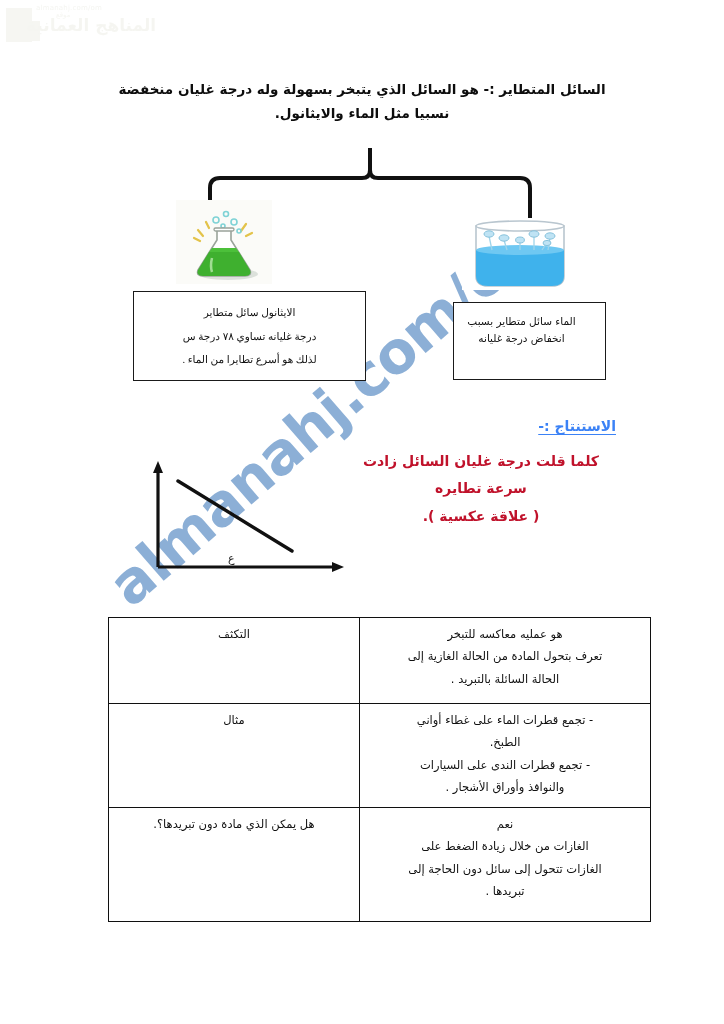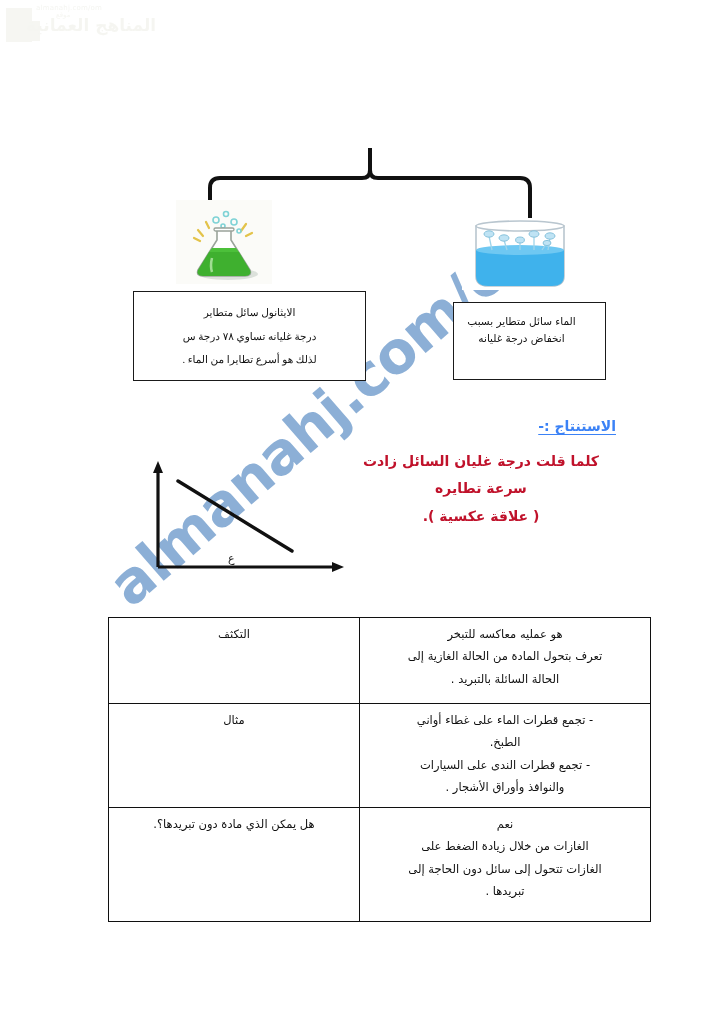--- a/index.html
+++ b/index.html
@@ -247,20 +247,21 @@
 
   <div class="corner-wm">
     <div class="wm-block"></div>
     <div class="wm-url">almanahj.com/om</div>
     <div class="wm-ar-small">موقع</div>
     <div class="wm-ar">المناهج العمانية</div>
   </div>
 
   <div class="diag-wm">almanahj.com/om</div>
 
+  <div class="header-block">السائل المتطاير :- هو السائل الذي يتبخر بسهولة وله درجة غليان منخفضة نسبيا مثل الماء والايثانول.</div>
 
   <svg class="bracket" viewBox="0 0 360 72" xmlns="http://www.w3.org/2000/svg">
     <path d="M180 0 L180 22 Q180 30 172 30 L30 30 Q20 30 20 40 L20 70" fill="none" stroke="#111111" stroke-width="4" stroke-linecap="round"></path>
     <path d="M180 0 L180 22 Q180 30 188 30 L330 30 Q340 30 340 40 L340 70" fill="none" stroke="#111111" stroke-width="4" stroke-linecap="round"></path>
   </svg>
 
   <div class="flask-wrap">
     <svg width="96" height="84" viewBox="0 0 96 84" xmlns="http://www.w3.org/2000/svg">
       <ellipse cx="52" cy="74" rx="30" ry="6" fill="#cfd6cf" opacity="0.7"></ellipse>
 

